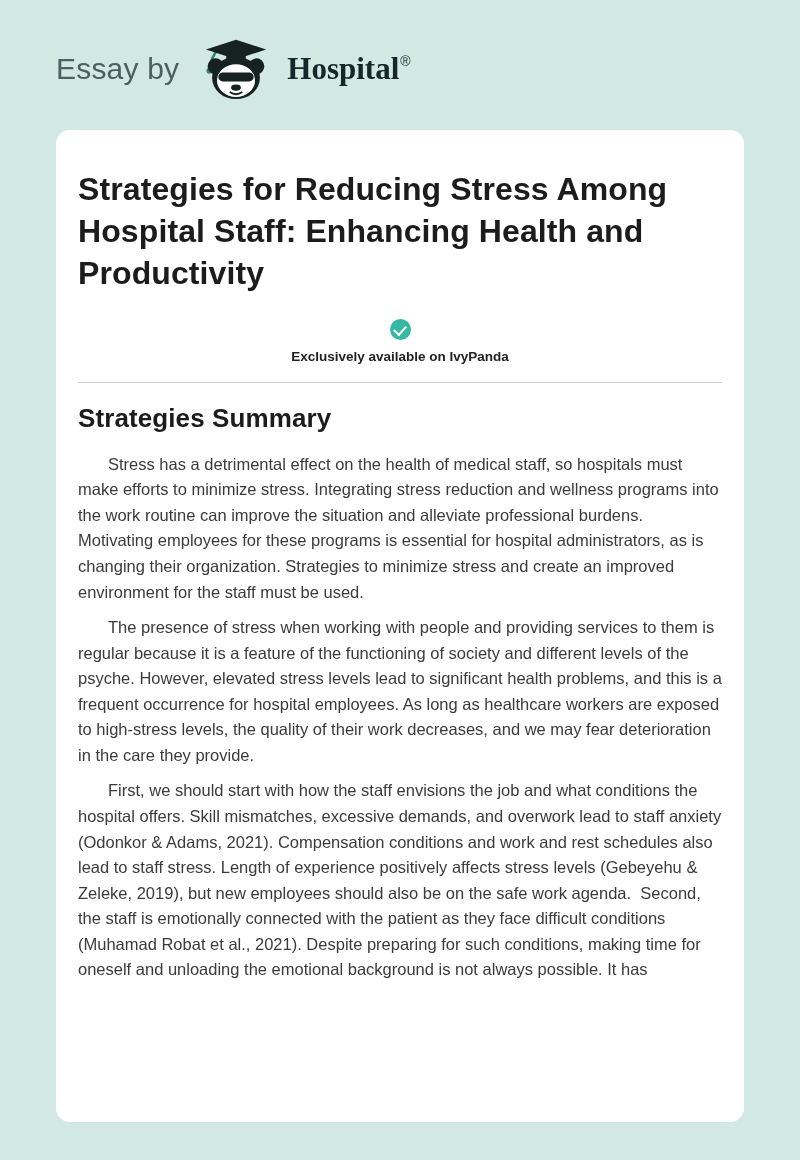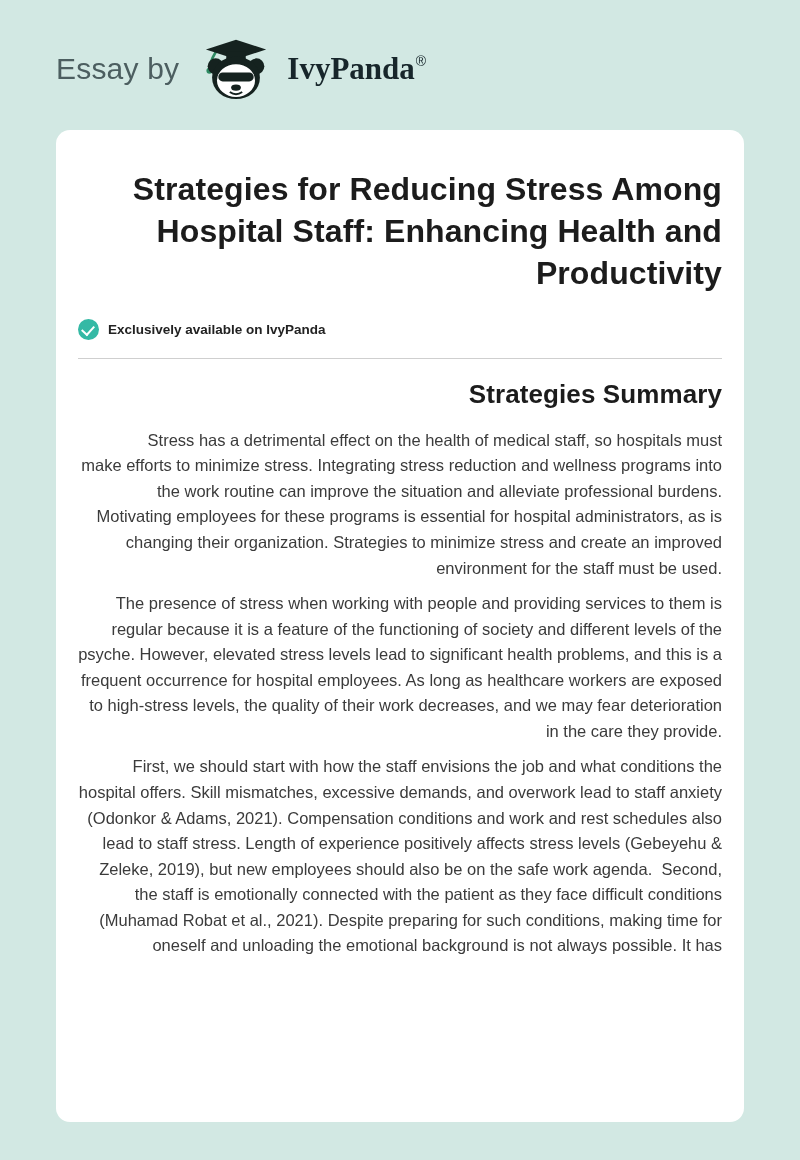--- a/index.html
+++ b/index.html
@@ -11,21 +11,20 @@
     width: 800px;
     height: 1160px;
     background: #d2e8e3;
     font-family: "Liberation Sans", sans-serif;
     overflow: hidden;
   }
   .page {
     width: 800px;
     height: 1160px;
     position: relative;
-    text-align: right;
   }
   
   .header {
     display: flex;
     align-items: center;
     padding: 38px 56px 0 56px;
     gap: 16px;
   }
   .essay-by {
     font-size: 30px;
@@ -69,20 +68,21 @@
     color: #1c1c1c;
     line-height: 1.32;
     margin: 0 0 24px 0;
     letter-spacing: 0.1px;
   }
   .availability {
     display: flex;
     align-items: center;
     gap: 9px;
     margin: 0 0 18px 0;
+    flex-direction: column;
   }
   .check-circle {
     width: 21px;
     height: 21px;
     border-radius: 50%;
     background: #35b9a5;
     position: relative;
     flex: 0 0 auto;
   }
   .check-circle::after {
@@ -151,21 +151,21 @@
 
         <rect x="20" y="39" width="40" height="10" rx="5" fill="#15221f"></rect>
 
         <ellipse cx="40" cy="56" rx="5.5" ry="3.6" fill="#15221f"></ellipse>
 
         <path d="M33 61 Q40 66 47 61" stroke="#15221f" stroke-width="2.2" fill="none"></path>
       </svg>
     </span>
 
     <span class="brand">
-      <span>IvyPanda</span>
+      <span>Hospital</span>
       <span class="reg">®</span>
     </span>
   </div>
 
   <div class="card">
 
     <h1 class="title">Strategies for Reducing Stress Among Hospital Staff: Enhancing Health and Productivity</h1>
 
     <div class="availability">
       <span class="check-circle"></span>

